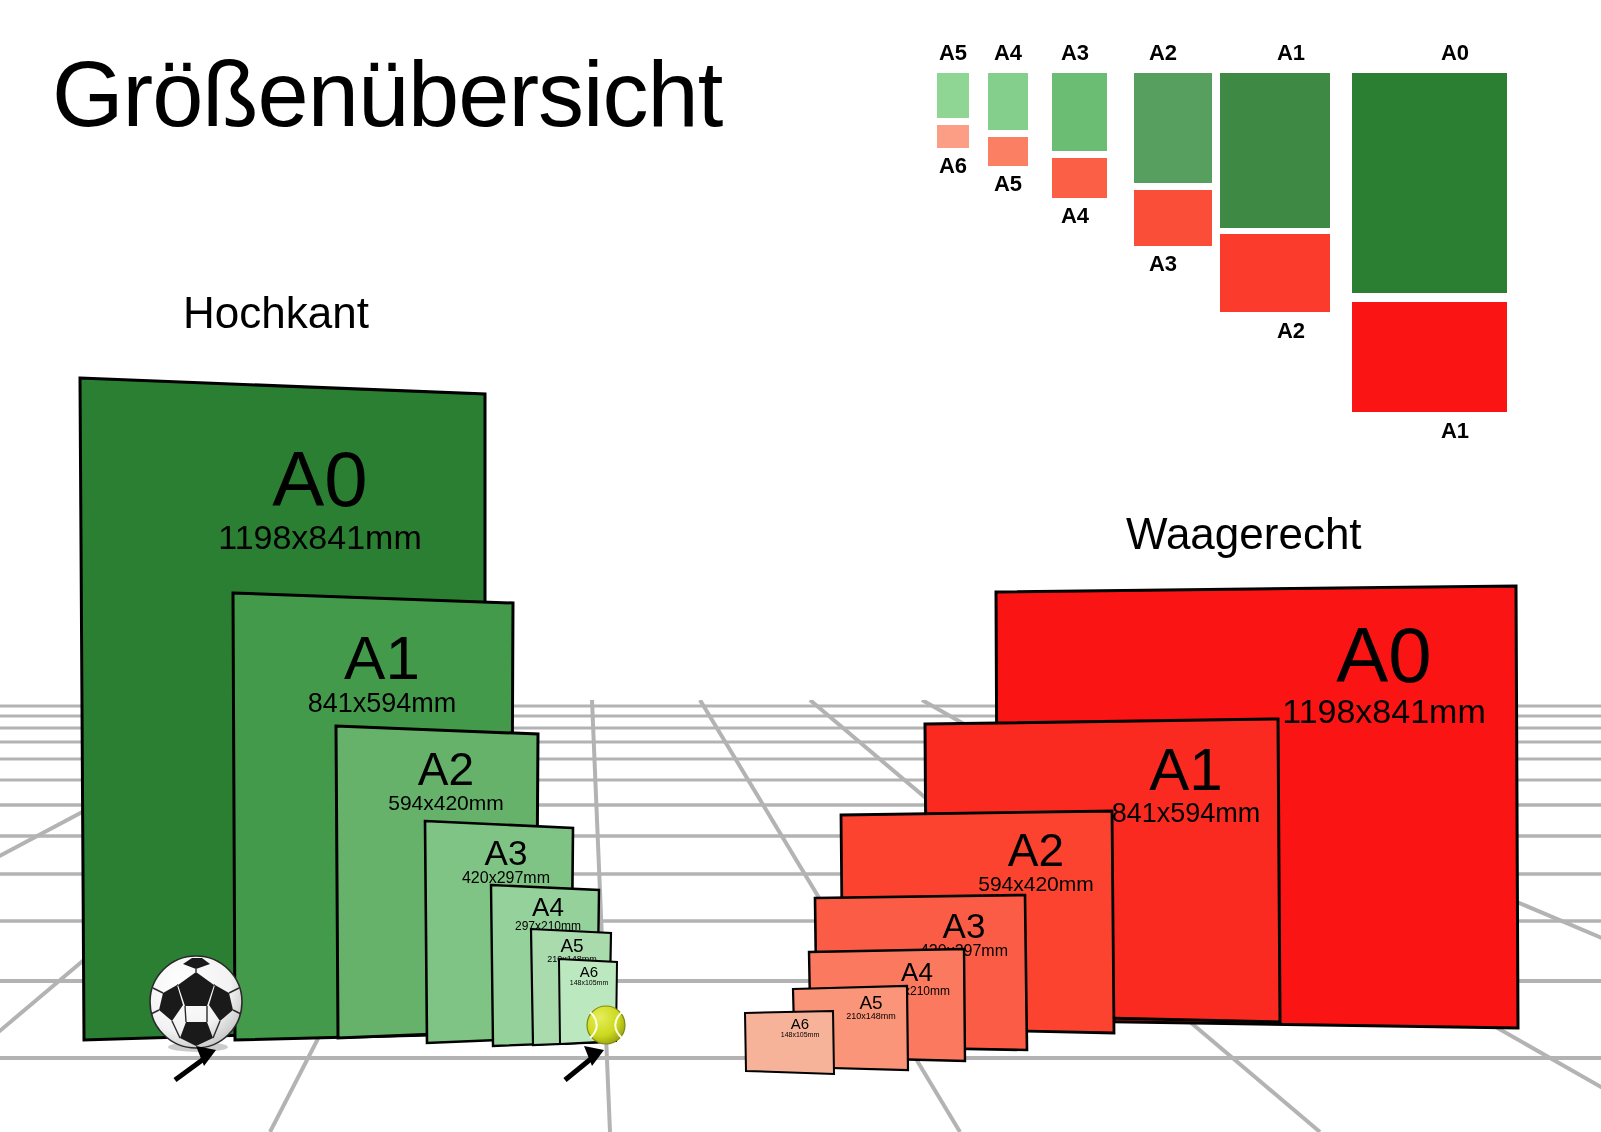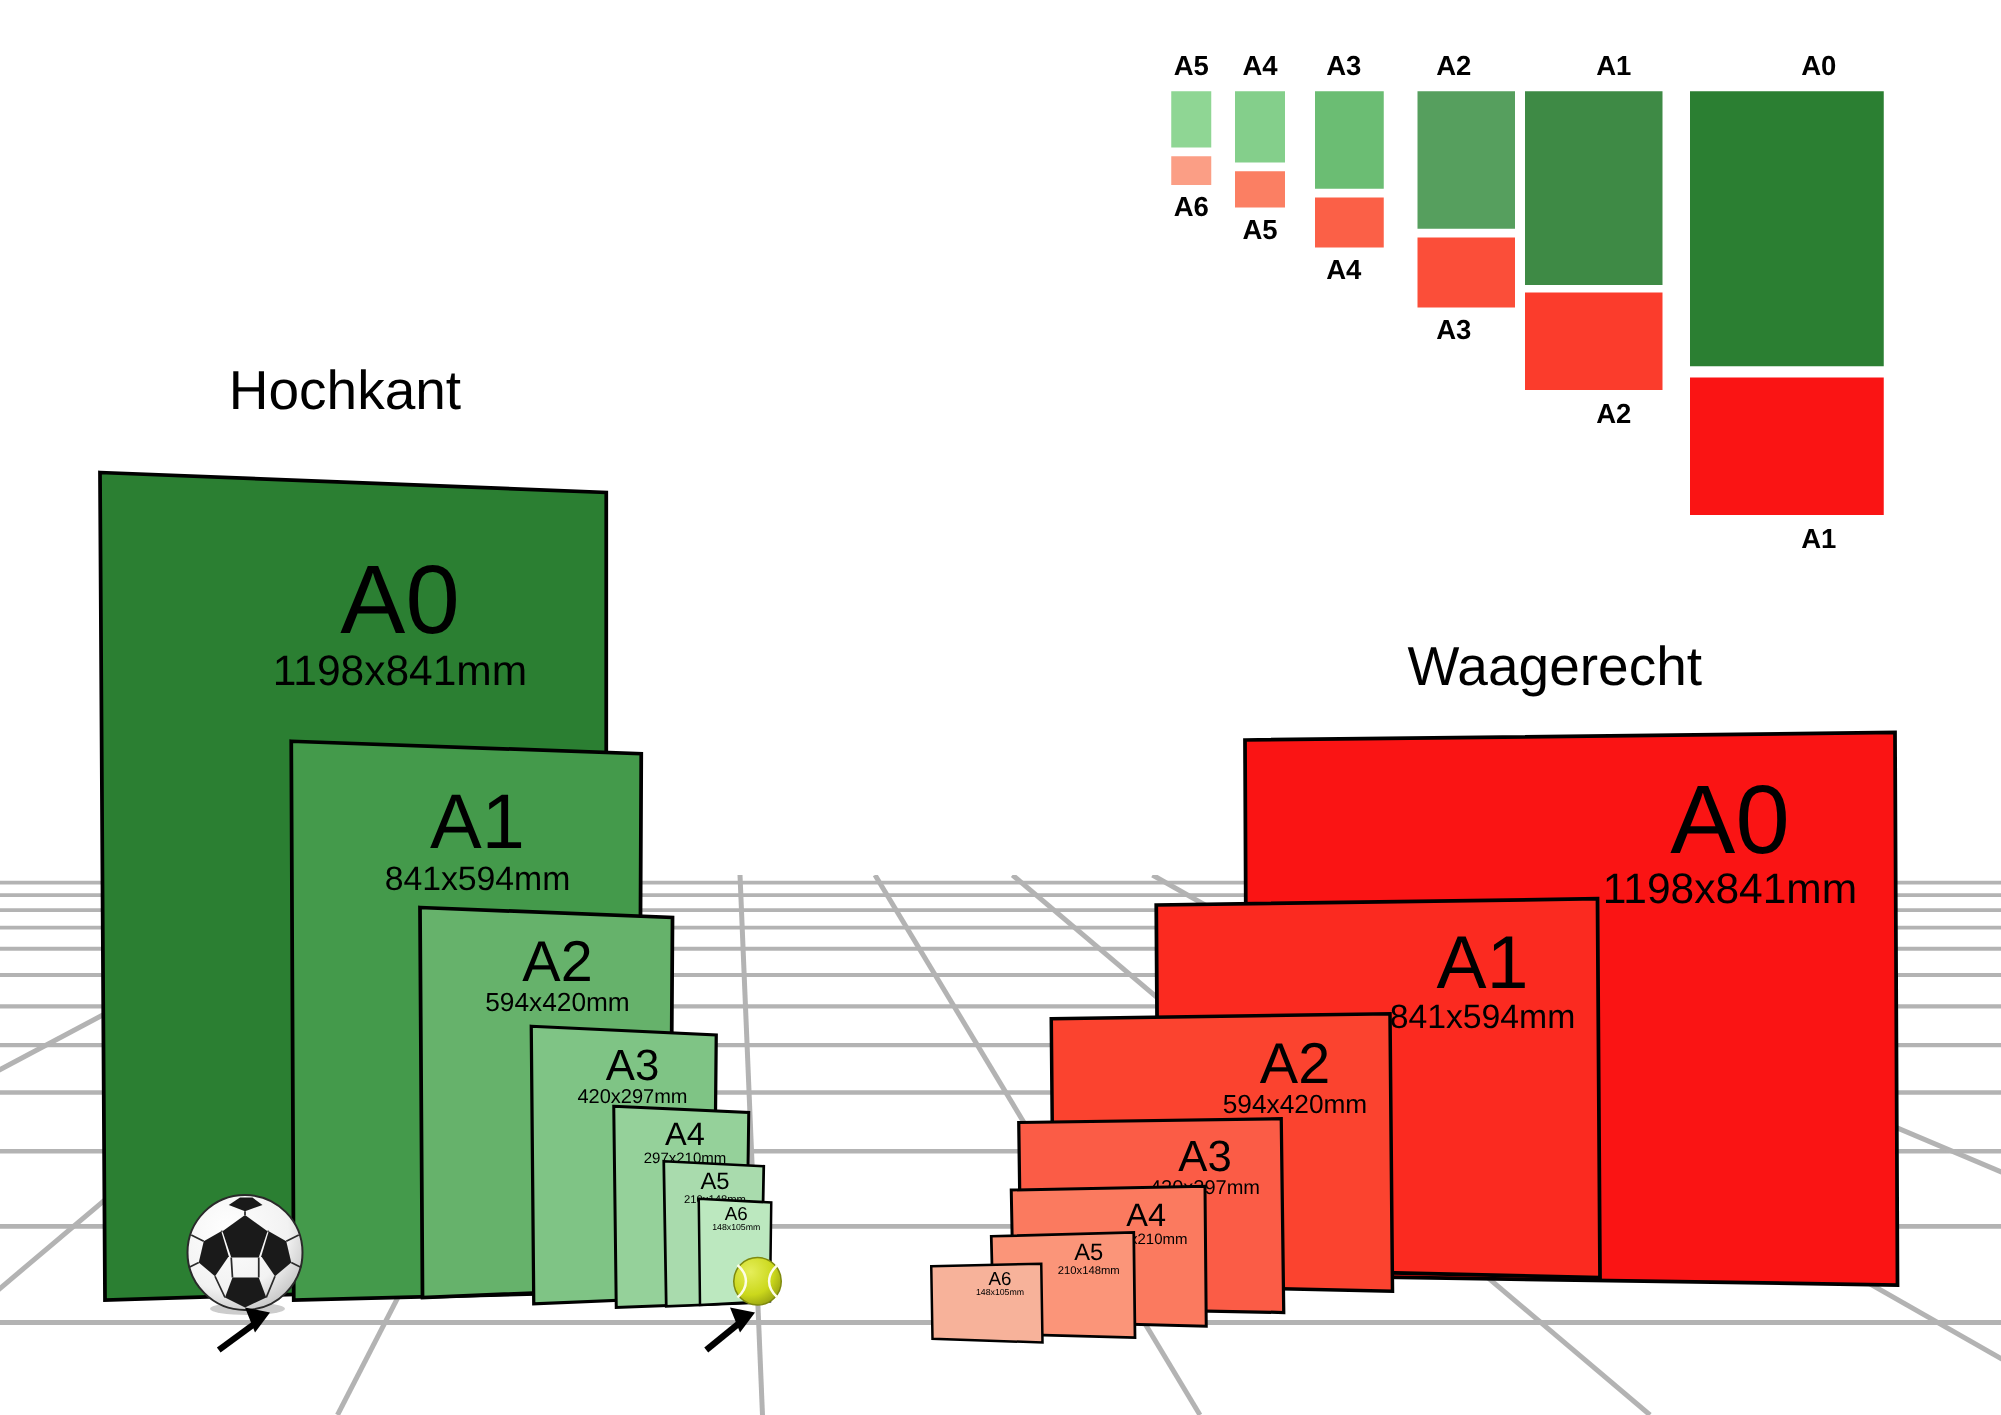--- a/index.html
+++ b/index.html
@@ -80,20 +80,21 @@
       <line x1="-120" y1="432" x2="392" y2="0"></line>
       <line x1="270" y1="432" x2="492" y2="0"></line>
       <line x1="610" y1="432" x2="592" y2="0"></line>
       <line x1="960" y1="432" x2="700" y2="0"></line>
       <line x1="1320" y1="432" x2="810" y2="0"></line>
       <line x1="1680" y1="432" x2="922" y2="0"></line>
       <line x1="2060" y1="432" x2="1040" y2="0"></line>
     </g>
   </svg>
 
+  <div id="title">Größenübersicht</div>
 
   <div class="section-caption" id="cap-waag">Waagerecht</div>
   <div class="section-caption" id="cap-hoch">Hochkant</div>
 
   <div class="sheet" style="left:70px;top:368px;">
     <svg width="430" height="680" viewBox="0 0 430 680">
       <polygon points="10,10 415,26 415,660 14,672" fill="#2b7f32" stroke="#000" stroke-width="3"></polygon>
     </svg>
     <div class="lbl" style="left:135px;top:72px;width:230px;">
       <span class="code" style="font-size:78px;">A0</span>

